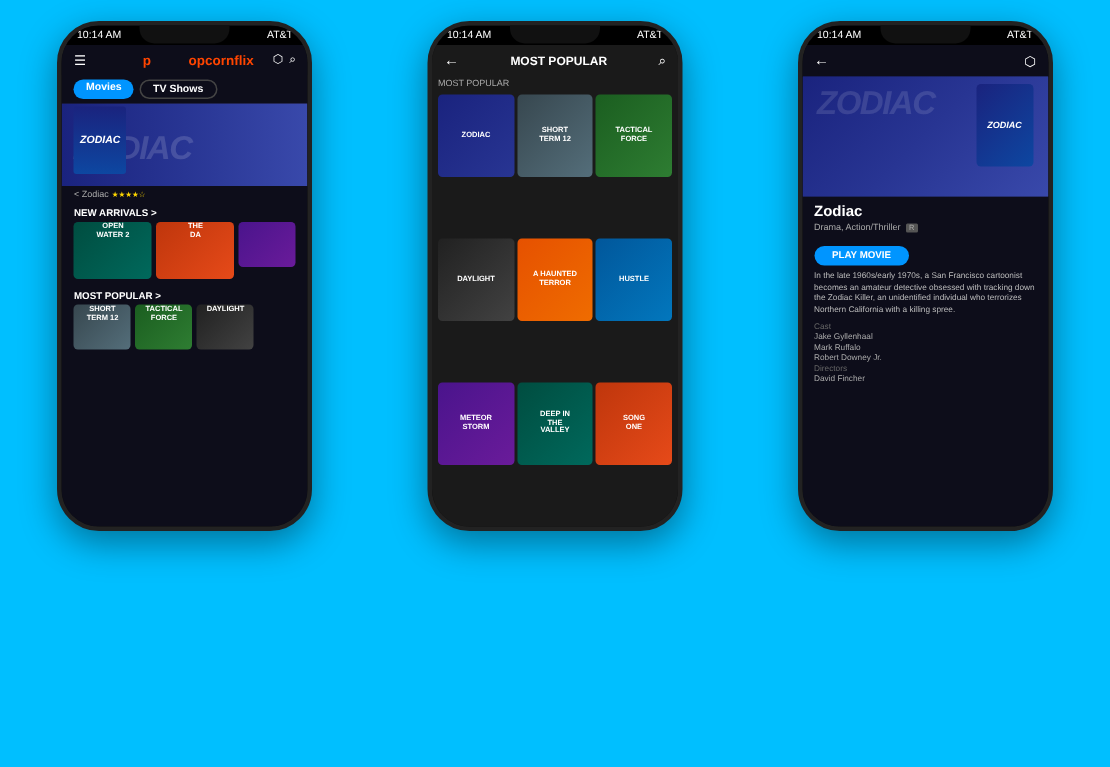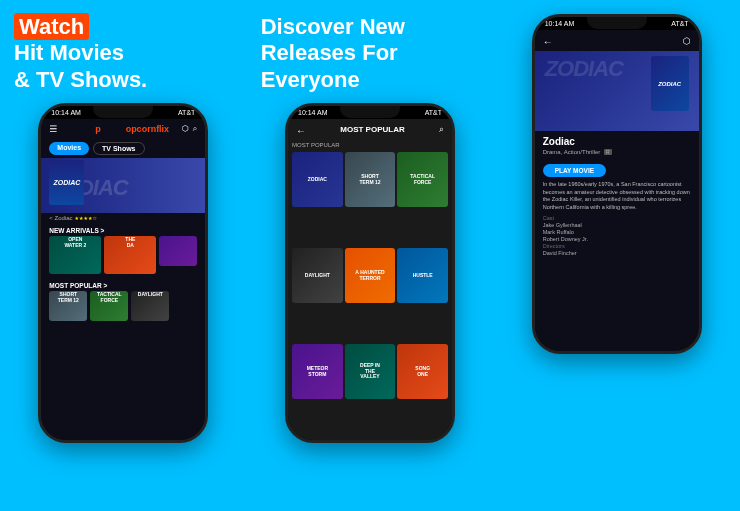--- a/index.html
+++ b/index.html
@@ -360,26 +360,20 @@
 
     .hamburger {
       font-size: 9px;
       color: #fff;
     }
   </style>
 </head>
 <body>
 
 <div class="panel">
-  <div class="panel-header">
-    <div class="panel-title">
-      <span class="highlight">Watch</span><br>
-      Hit Movies<br>&amp; TV Shows.
-    </div>
-  </div>
 
   <div class="phone-frame">
     <div class="phone-notch"></div>
     <div class="phone-screen screen1">
 
       <div class="status-bar">
         <span>10:14 AM</span>
         <span>AT&amp;T</span>
       </div>
 
@@ -437,25 +431,20 @@
         </div>
         <div class="movie-thumb movie-thumb-medium daylight-poster">
           <div class="poster-label">DAYLIGHT</div>
         </div>
       </div>
     </div>
   </div>
 </div>
 
 <div class="panel">
-  <div class="panel-header">
-    <div class="panel-title">
-      Discover New<br>Releases For<br>Everyone
-    </div>
-  </div>
 
   <div class="phone-frame">
     <div class="phone-notch"></div>
     <div class="phone-screen screen2">
 
       <div class="status-bar">
         <span>10:14 AM</span>
         <span>AT&amp;T</span>
       </div>
 

